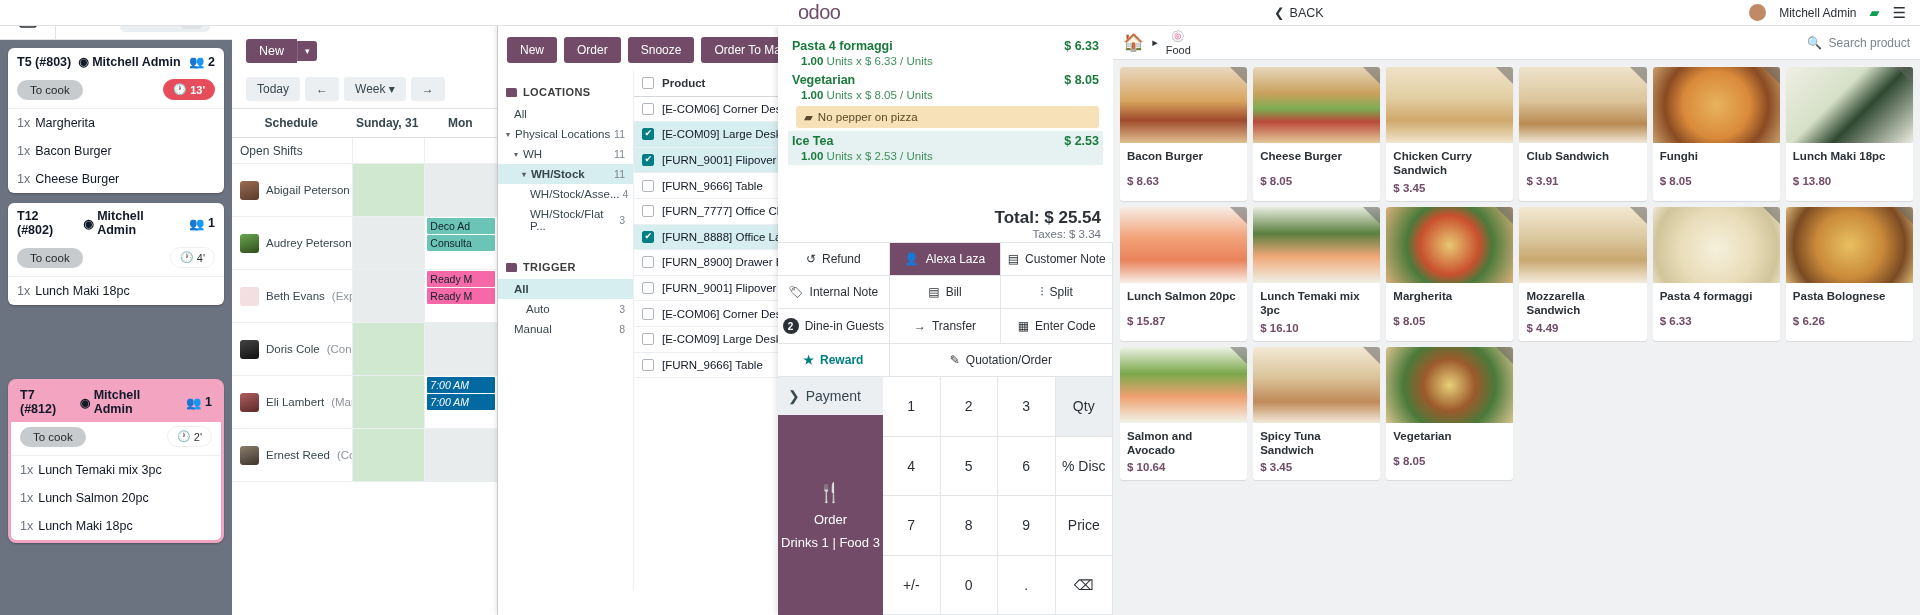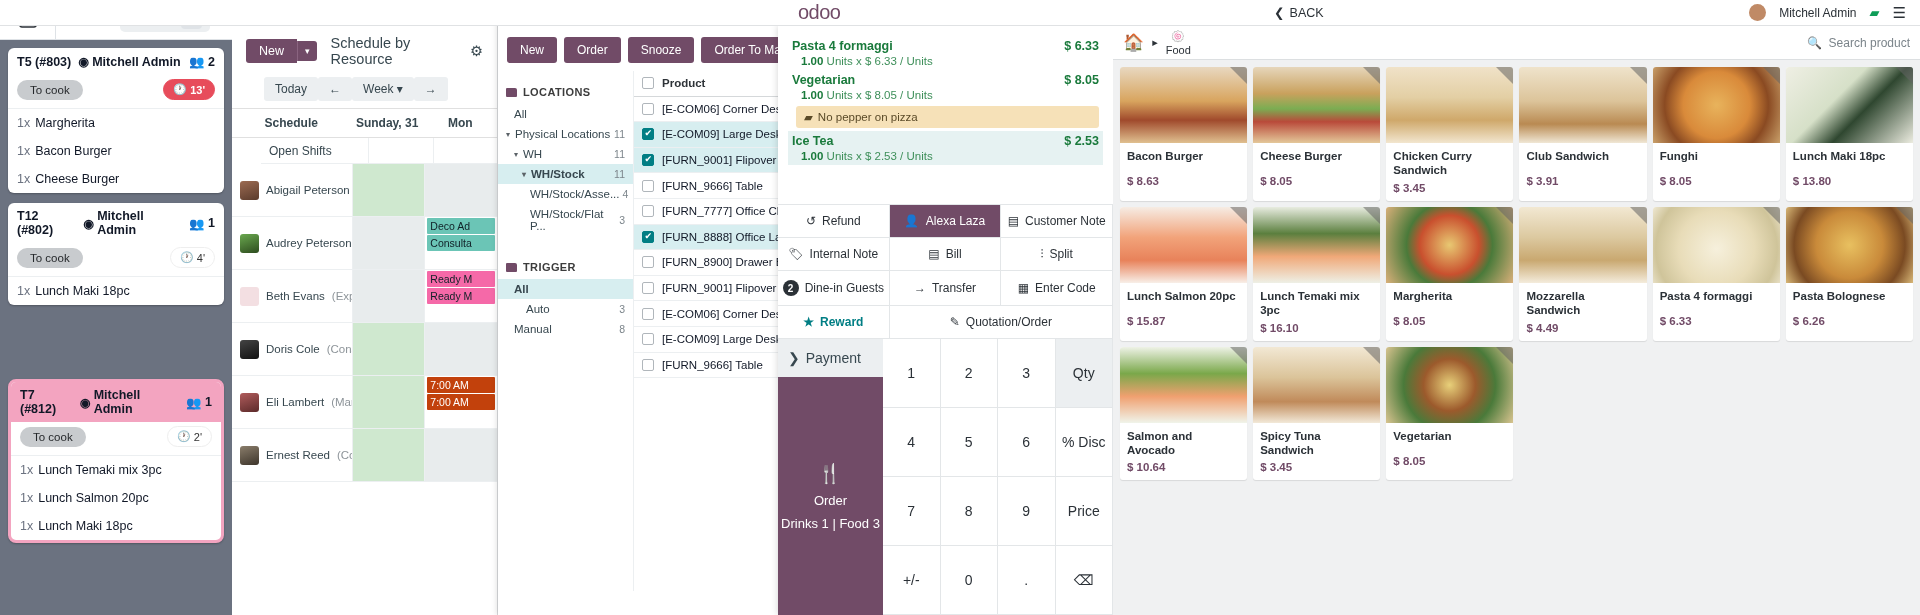--- a/index.html
+++ b/index.html
@@ -42,43 +42,43 @@
   .applogo { width:17px; height:15px; display:flex; }
   .applogo i { display:block; width:8px; height:15px; }
   .navitem { cursor:pointer; white-space:nowrap;}
   .navitem.apptitle { font-size:13.5px; color:#22262b; }
   .plan-toolbar { height:38px; display:flex; align-items:center; gap:0; padding:0 14px;}
   .btn-primary { background:#714b67; color:#fff; border:0; font-size:12.5px; padding:5px 13px;
       border-radius:3px 0 0 3px; cursor:pointer;}
   .btn-caret { background:#714b67; color:#fff; border:0; border-left:1px solid #8a6480;
       padding:5px 7px; border-radius:0 3px 3px 0; cursor:pointer; font-size:9px;}
   .plan-title { margin-left:14px; font-size:14.5px; color:#37474f; display:flex; align-items:center; gap:6px;}
-  .plan-ctrl { display:flex; align-items:center; padding:7px 32px;}
+  .plan-ctrl { display:flex; align-items:center; gap:5px; padding:7px 14px;}
   .pbtn { background:#eceff1; border:0; border-radius:3px; font-size:12px; color:#37474f;
       padding:5px 11px; cursor:pointer;}
   .gantt-head { display:flex; border-top:1px solid #e0e0e0; border-bottom:1px solid #e0e0e0;
      font-size:12px; font-weight:bold; color:#37474f; }
   .gantt-head > div { padding:7px 0; text-align:center;}
   .g-col-res { width:136px; }
   .g-col-d { width:84px; }
   .g-row { display:flex; border-bottom:1px solid #eceff1; height:53px; }
   .g-res { width:136px; display:flex; align-items:center; gap:7px; padding:0 8px; font-size:11.5px;
      color:#37474f; white-space:nowrap; overflow:hidden;}
   .avatar { width:19px; height:19px; border-radius:3px; flex:none; }
   .g-res .muted { color:#8d9499; }
   .g-cell { width:84px; border-left:1px solid #eceff1; }
   .g-cell.weekend { background:#e8eced; }
   .g-cell.green { background:#cfe8cf; }
-  .g-row.openshifts { height:26px; font-weight:normal;margin-left:29px; }
+  .g-row.openshifts { height:26px; font-weight:normal; }
   .g-row.openshifts .g-res { font-size:12px; }
   .chip { font-size:10.5px; padding:2px 3px; margin:1px 2px; border-radius:1px; color:#102027;
       white-space:nowrap; overflow:hidden;}
   .chip.teal { background:#6bc5b6; }
   .chip.pink { background:#f569a8; }
-  .chip.blue { background:#c2410c; color:#fff; position:relative;}
+  .chip.blue { background:#0369a1; color:#fff; position:relative;font-style:italic;}
 
   
   .inv { position:absolute; left:498px; top:0; width:625px; height:615px; background:#fff; overflow:hidden;
      box-shadow:-2px 0 5px rgba(0,0,0,.10); }
   .inv-nav { height:32px; display:flex; align-items:center; gap:17px; padding:0 9px; font-size:12.5px; color:#3c3c3c;}
   .inv-cube { width:17px; height:17px; }
   .inv-tool { display:flex; align-items:center; gap:7px; padding:5px 9px 8px 9px;}
   .ibtn { background:#714b67; color:#fff; border:0; font-size:12px; padding:6px 13px;
       border-radius:3px; cursor:pointer;}
   .inv-breadcrumb { font-size:14px; color:#37474f; margin-left:6px;}
@@ -317,24 +317,20 @@
           <i style="background:#2aa89c"></i>
       </span>
       <span class="navitem apptitle">Planning</span>
       <span class="navitem">Schedule</span>
       <span class="navitem">My Planning</span>
 
     </div>
     <div class="plan-toolbar">
       <button class="btn-primary">New</button>
       <button class="btn-caret">▾</button>
-      <span class="plan-title">
-        <span>Schedule by Resource</span>
-        <span>⚙</span>
-      </span>
     </div>
     <div class="plan-ctrl">
       <button class="pbtn">Today</button>
       <button class="pbtn">←</button>
       <button class="pbtn">Week ▾</button>
       <button class="pbtn">→</button>
     </div>
     <div class="gantt-head">
       <div class="g-col-res">Schedule</div>
       <div class="g-col-d">Sunday, 31</div>
@@ -607,20 +603,24 @@
           <span>Ice Tea</span>
           <span>$ 2.53</span>
         </div>
         <div class="pl-sub">
           <b>1.00</b>
           <span>Units x $ 2.53 / Units</span>
         </div>
       </div>
     </div>
 
+    <div class="pos-total">
+      <div class="big">Total: $ 25.54</div>
+      <div class="tax">Taxes: $ 3.34</div>
+    </div>
 
     <div class="pos-actions">
       <div class="pa">
           <span>↺</span>
           <span>Refund</span>
         </div>
       <div class="pa purple">
           <span>👤</span>
           <span>Alexa Laza</span>
         </div>

